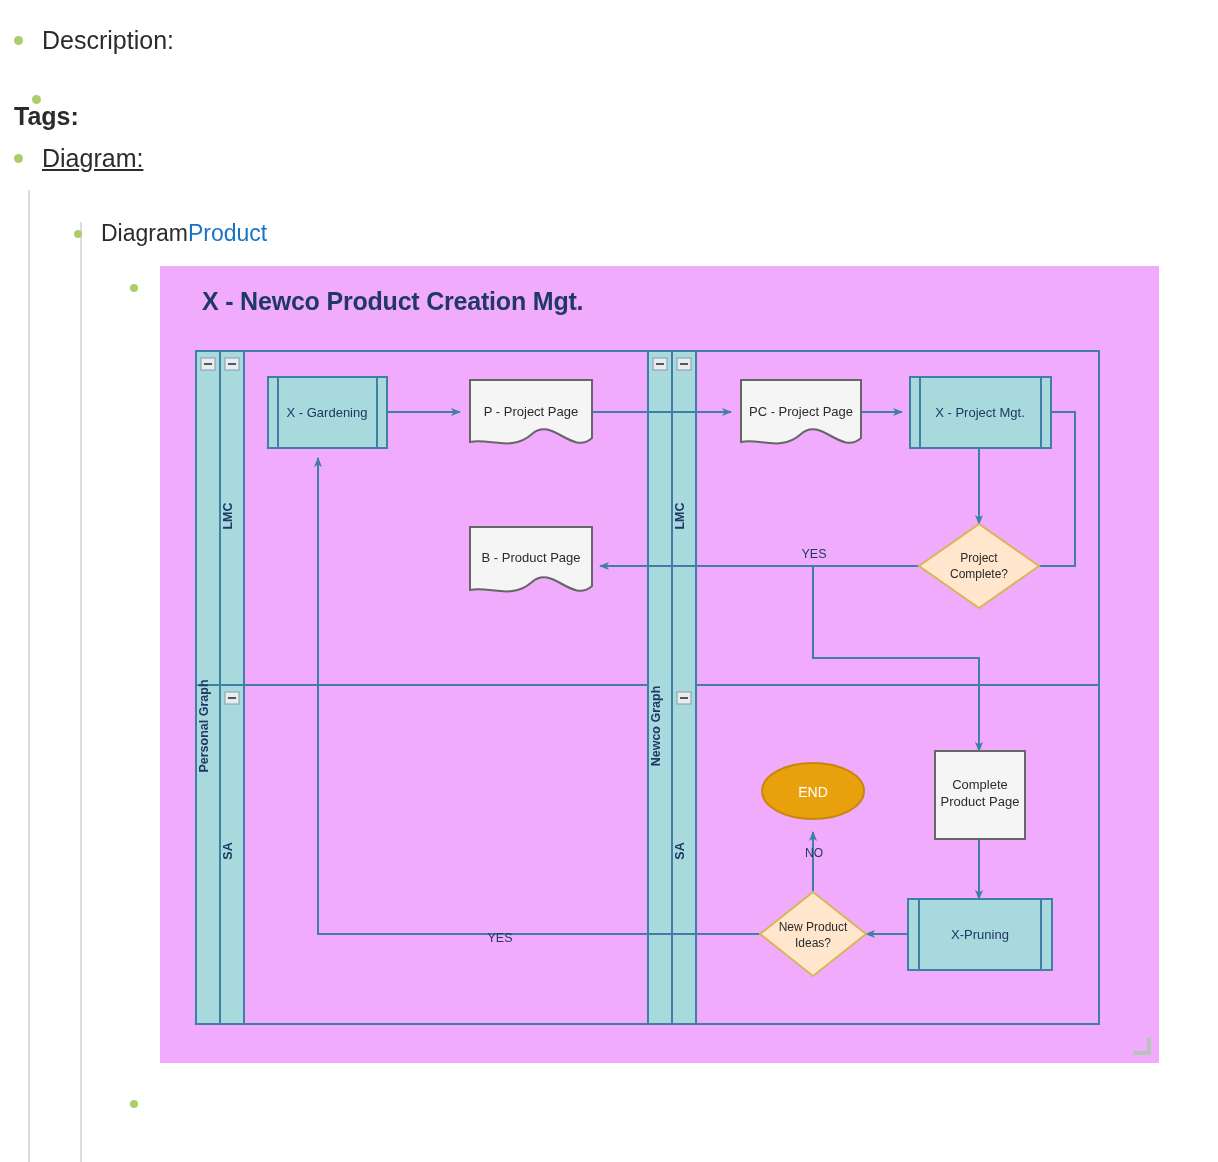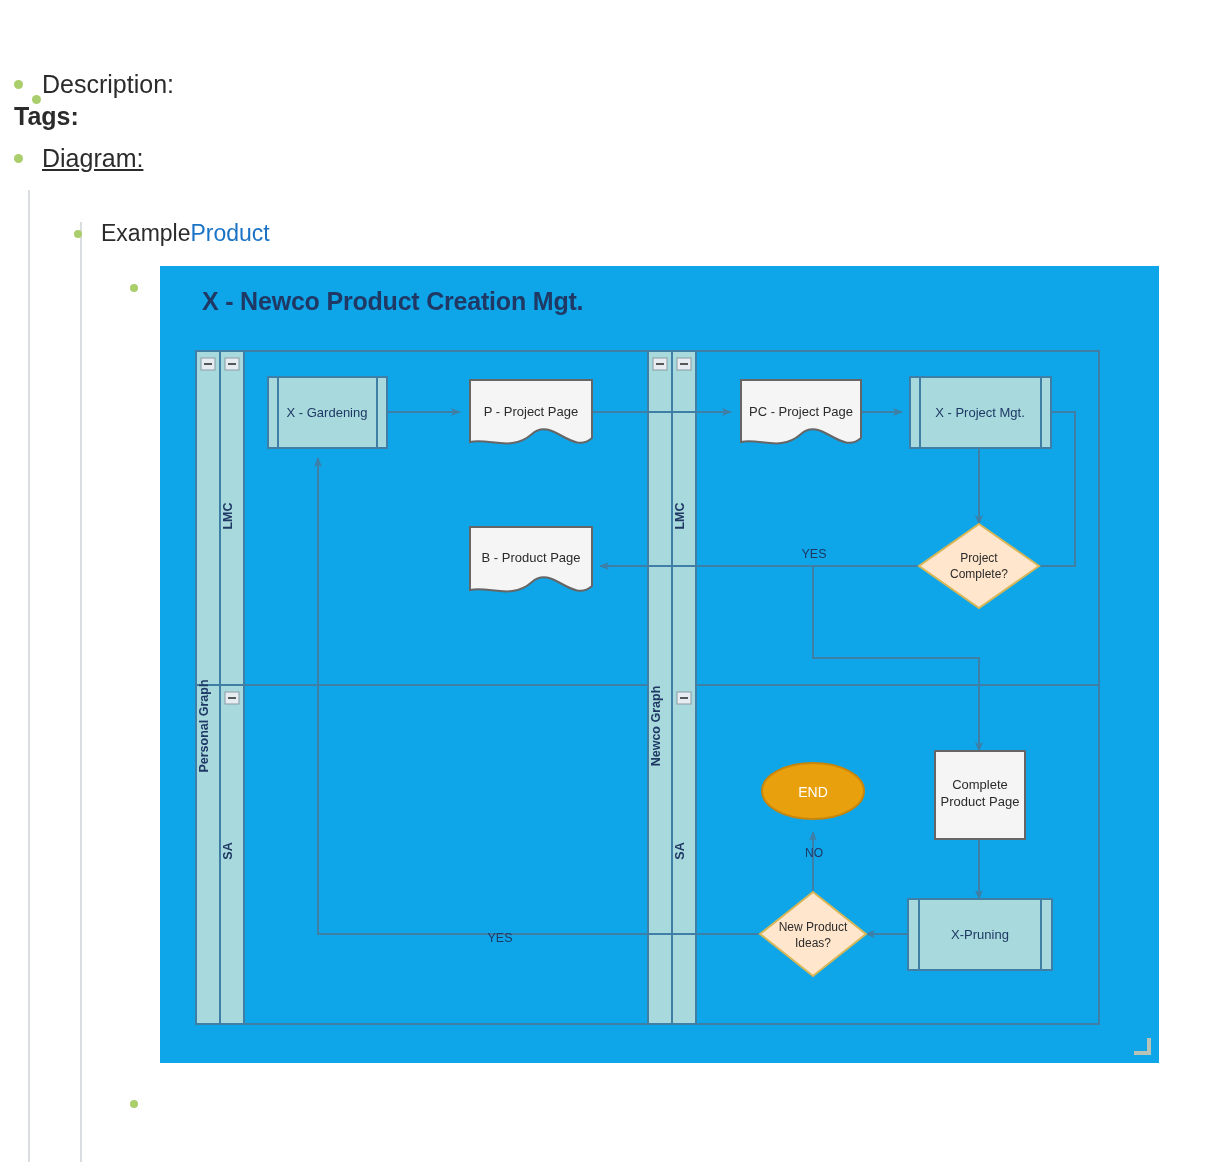--- a/index.html
+++ b/index.html
@@ -65,21 +65,21 @@
   .lvl2 .dot { margin-right: 19px; }
   .lvl3 { left: 130px; }
 
   
   .canvas {
     position: absolute;
     left: 160px;
     top: 266px;
     width: 999px;
     height: 797px;
-    background: #0ea5e9;
+    background: #f0abfc;
   }
   .canvas-title {
     position: absolute;
     left: 42px;
     top: 21px;
     font-size: 25px;
     font-weight: bold;
     color: #1f3864;
     letter-spacing: -0.2px;
     white-space: nowrap;
@@ -102,38 +102,38 @@
   }
 </style>
 </head>
 <body>
 
 <div class="outline">
 
   <div class="guide g1"></div>
   <div class="guide g2"></div>
 
-  <div class="bullet-row lvl1" style="top:28px;margin-top:44px;">
+  <div class="bullet-row lvl1" style="top:28px;">
     <span class="dot"></span>
     <span class="row-label">Description:</span>
   </div>
 
   <div class="bullet-row lvl1" style="top:95px;flex-direction:column;">
     <span class="dot"></span>
     <span class="row-label bold">Tags:</span>
   </div>
 
   <div class="bullet-row lvl1" style="top:146px;text-decoration:underline;">
     <span class="dot"></span>
     <span class="row-label">Diagram:</span>
   </div>
 
   <div class="bullet-row lvl2" style="top:222px;">
     <span class="dot small"></span>
-    <span class="row-label sub">Example </span>
+    <span class="row-label sub">Diagram </span>
     <span class="row-label sub link">Product</span>
   </div>
 
   <div class="bullet-row lvl3" style="top:284px;">
     <span class="dot small"></span>
   </div>
 
   <div class="bullet-row lvl3" style="top:1100px;">
     <span class="dot small"></span>
   </div>

